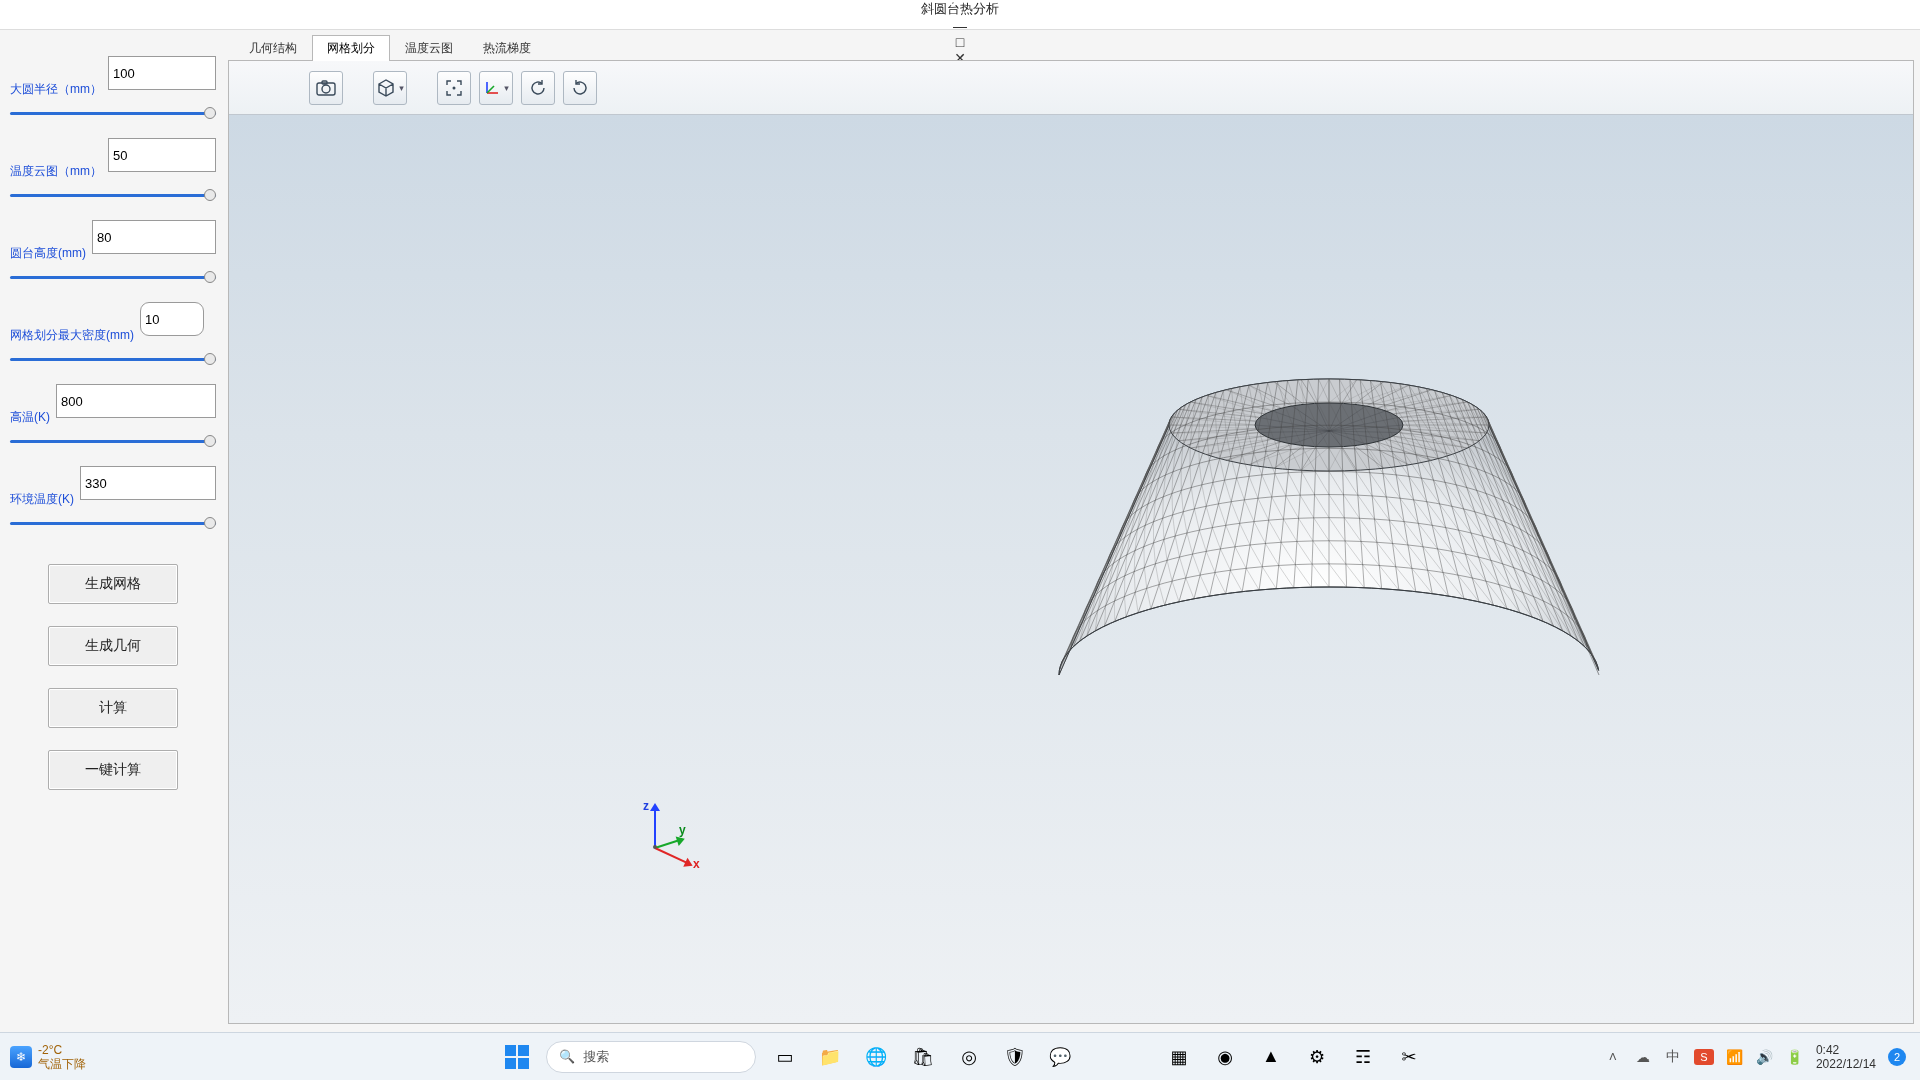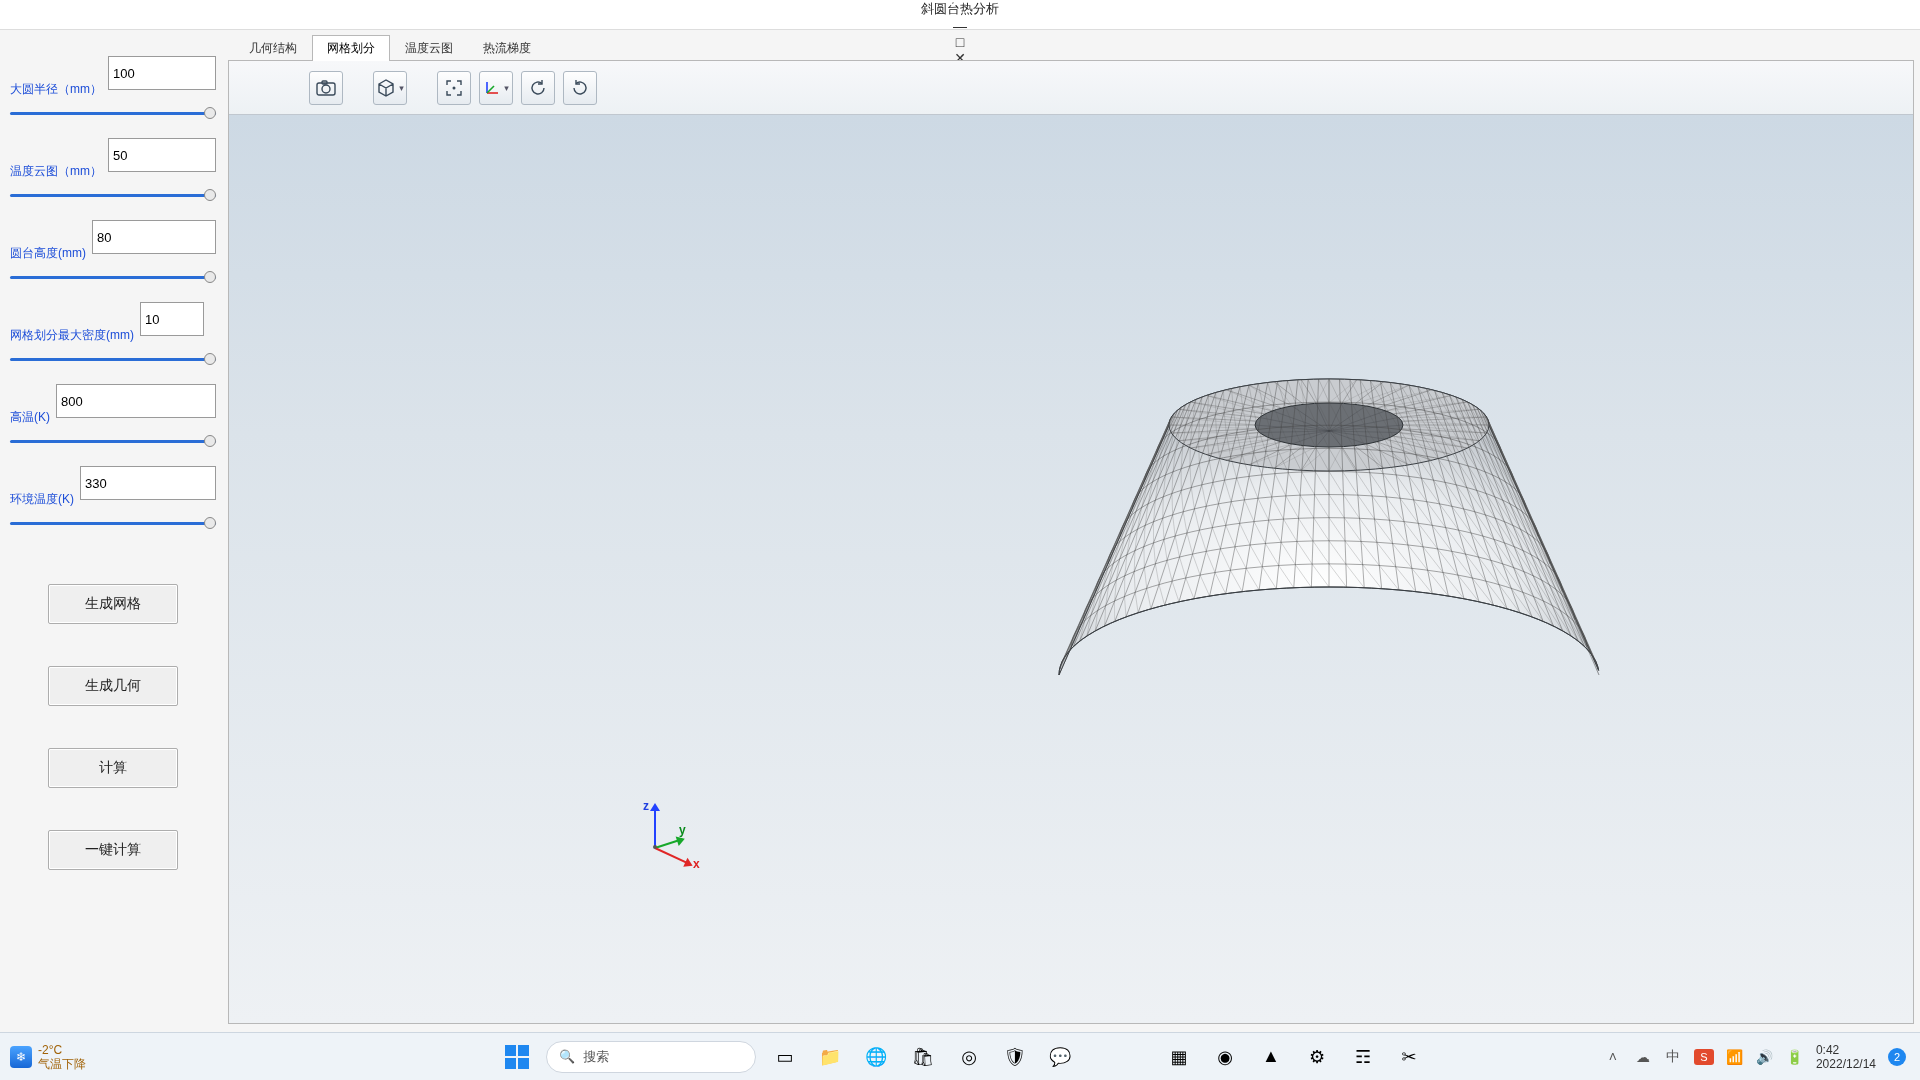--- a/index.html
+++ b/index.html
@@ -14,21 +14,21 @@
 
 .leftpanel { width: 226px; padding: 8px 10px 10px 10px; background:#f5f5f5; }
 .param-row { margin-top: 10px; }
 .param-line { display:flex; align-items:center; gap:6px; }
 .param-label { font-size:12px; color:#1d4ed8; white-space:nowrap;margin-top:33px; }
 .param-input { flex:1; min-width:0; height:22px; border:1px solid #9a9a9a; background:#fff; font-size:13px; padding:16px 4px; }
 .slider-wrap { margin-top: 8px; height:14px; position:relative; }
 .slider-track { position:absolute; left:0; right:0; top:6px; height:3px; background:#2a6dd6; border-radius:2px; }
 .slider-thumb { position:absolute; top:1px; width:12px; height:12px; background:#e9e9e9; border:1px solid #888; border-radius:50%; right:0; }
 .btn-stack { margin-top: 34px; display:flex; flex-direction:column; align-items:center; gap:22px; }
-.big-btn { width:130px; height:40px; background:#efefef; border:1px solid #adadad; font-size:14px; color:#222; display:flex; align-items:center; justify-content:center; border-radius:2px; box-shadow: inset 0 0 0 1px #fff; margin-top: 20px; }
+.big-btn { width:130px; height:40px; background:#efefef; border:1px solid #adadad; font-size:14px; color:#222; display:flex; align-items:center; justify-content:center; border-radius:2px; box-shadow: inset 0 0 0 1px #fff; }
 
 .rightarea { flex:1; padding: 4px 6px 8px 0; display:flex; flex-direction:column; }
 .tabs-row { height: 26px; display:flex; align-items:center; padding-left:8px; gap:0; }
 .tab { padding:4px 14px 4px 14px; font-size:12px; color:#333; border:1px solid transparent; border-bottom:none; position:relative; top:1px; background:transparent; }
 .tab.active { background:#fff; border-color:#b8b8b8; color:#000; }
 .viewer-frame { flex:1; border:1px solid #b8b8b8; background:#fff; margin-left:2px; display:flex; flex-direction:column; overflow:hidden; }
 .vtoolbar { height:54px; background: linear-gradient(#f7f8fa,#edf1f4); border-bottom:1px solid #c0c7cf; display:flex; align-items:center; padding:0 12px 0 80px; gap:8px; }
 .vbtn { width:34px; height:34px; background:linear-gradient(#fefefe,#e6ebf0); border:1px solid #aeb8c2; border-radius:3px; display:flex; align-items:center; justify-content:center; font-size:16px; color:#445; }
 .vbtn.small-arrow::after { content:"\25BE"; font-size:9px; margin-left:3px; color:#556; }
 .vsep { width:14px; }
@@ -109,21 +109,21 @@
       </div>
       <div class="slider-wrap">
           <div class="slider-track"></div>
           <div class="slider-thumb"></div>
         </div>
     </div>
 
     <div class="param-row">
       <div class="param-line">
         <span class="param-label">网格划分最大密度(mm)</span>
-        <input class="param-input" style="max-width: 64px;" value="10">
+        <input class="param-input" style="max-width: 64px; border-radius: 9px;" value="10">
       </div>
       <div class="slider-wrap">
           <div class="slider-track"></div>
           <div class="slider-thumb"></div>
         </div>
     </div>
 
     <div class="param-row">
       <div class="param-line">
         <span class="param-label">高温(K)</span>

